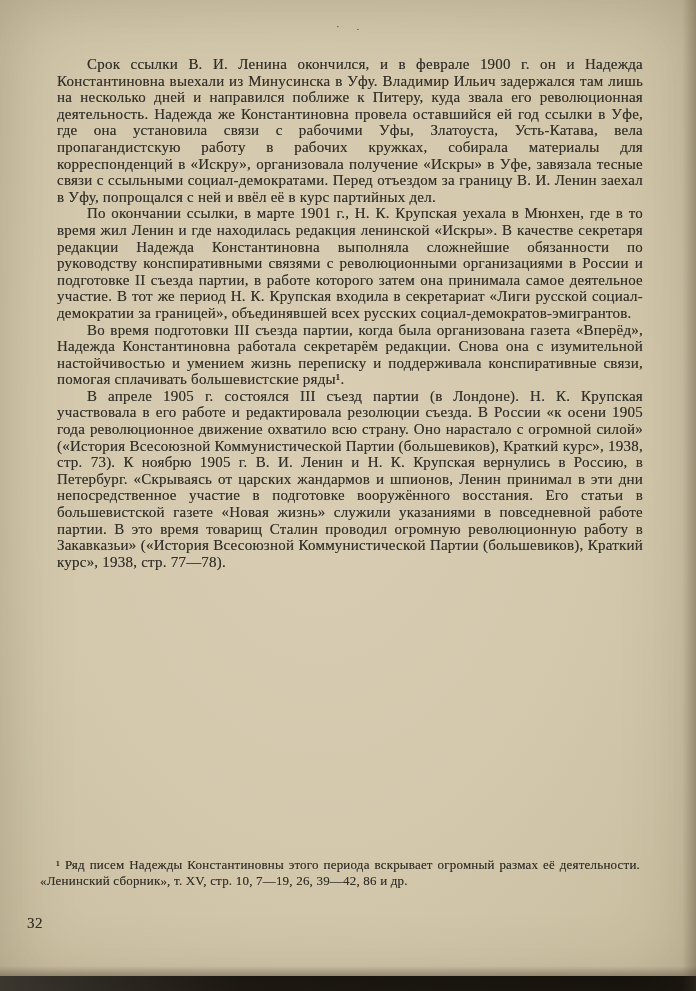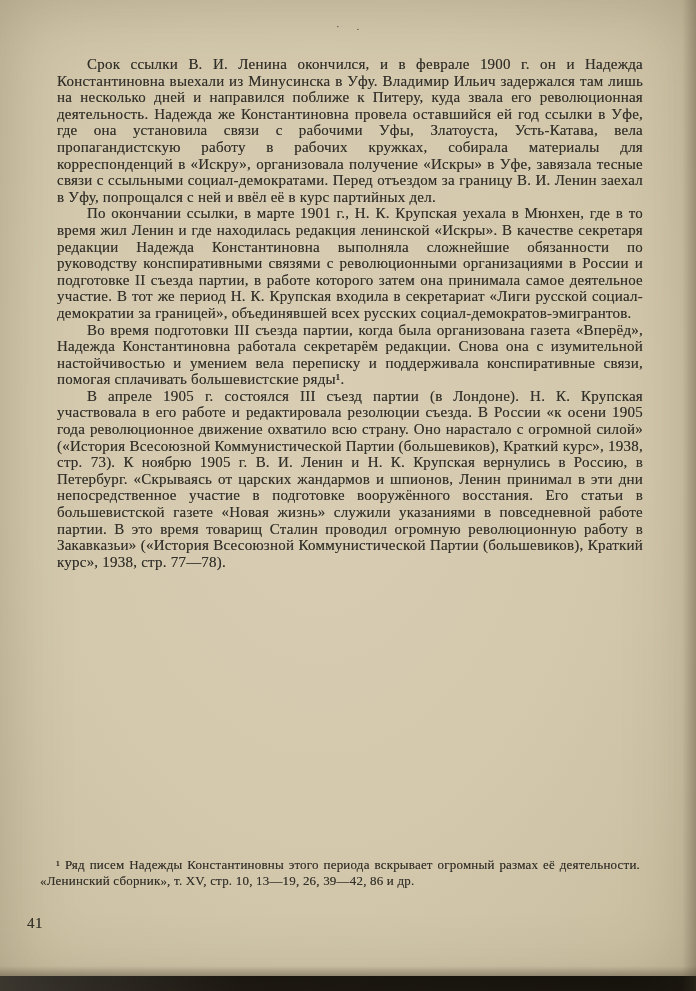--- a/index.html
+++ b/index.html
@@ -92,26 +92,26 @@
 </head>
 <body>
 
 <div class="page">
 
   <div class="top-marks">· .</div>
 
   <div class="text-block">
     <p>Срок ссылки В. И. Ленина окончился, и в феврале 1900 г. он и Надежда Константиновна выехали из Минусинска в Уфу. Владимир Ильич задержался там лишь на несколько дней и направился поближе к Питеру, куда звала его революционная деятельность. Надежда же Константиновна провела оставшийся ей год ссылки в Уфе, где она установила связи с рабочими Уфы, Златоуста, Усть-Катава, вела пропагандистскую работу в рабочих кружках, собирала материалы для корреспонденций в «Искру», организовала получение «Искры» в Уфе, завязала тесные связи с ссыльными социал-демократами. Перед отъездом за границу В. И. Ленин заехал в Уфу, попрощался с ней и ввёл её в курс партийных дел.</p>
     <p>По окончании ссылки, в марте 1901 г., Н. К. Крупская уехала в Мюнхен, где в то время жил Ленин и где находилась редакция ленинской «Искры». В качестве секретаря редакции Надежда Константиновна выполняла сложнейшие обязанности по руководству конспиративными связями с революционными организациями в России и подготовке II съезда партии, в работе которого затем она принимала самое деятельное участие. В тот же период Н. К. Крупская входила в секретариат «Лиги русской социал-демократии за границей», объединявшей всех русских социал-демократов-эмигрантов.</p>
-    <p>Во время подготовки III съезда партии, когда была организована газета «Вперёд», Надежда Константиновна работала секретарём редакции. Снова она с изумительной настойчивостью и умением вела переписку и поддерживала конспиративные связи, помогая сплачивать большевистские ряды¹.</p>
+    <p>Во время подготовки III съезда партии, когда была организована газета «Вперёд», Надежда Константиновна работала секретарём редакции. Снова она с изумительной настойчивостью и умением жизнь переписку и поддерживала конспиративные связи, помогая сплачивать большевистские ряды¹.</p>
     <p>В апреле 1905 г. состоялся III съезд партии (в Лондоне). Н. К. Крупская участвовала в его работе и редактировала резолюции съезда. В России «к осени 1905 года революционное движение охватило всю страну. Оно нарастало с огромной силой» («История Всесоюзной Коммунистической Партии (большевиков), Краткий курс», 1938, стр. 73). К ноябрю 1905 г. В. И. Ленин и Н. К. Крупская вернулись в Россию, в Петербург. «Скрываясь от царских жандармов и шпионов, Ленин принимал в эти дни непосредственное участие в подготовке вооружённого восстания. Его статьи в большевистской газете «Новая жизнь» служили указаниями в повседневной работе партии. В это время товарищ Сталин проводил огромную революционную работу в Закавказьи» («История Всесоюзной Коммунистической Партии (большевиков), Краткий курс», 1938, стр. 77—78).</p>
   </div>
 
-  <div class="footnote">¹ Ряд писем Надежды Константиновны этого периода вскрывает огромный размах её деятельности. «Ленинский сборник», т. XV, стр. 10, 13—19, 26, 39—42, 86 и др.</div>
+  <div class="footnote">¹ Ряд писем Надежды Константиновны этого периода вскрывает огромный размах её деятельности. «Ленинский сборник», т. XV, стр. 10, 7—19, 26, 39—42, 86 и др.</div>
 
-  <div class="page-number">41</div>
+  <div class="page-number">32</div>
 
   <div class="scan-bottom-fade"></div>
   <div class="scan-bottom"></div>
   <div class="edge-right"></div>
   <div class="vignette"></div>
 
 </div>
 
 </body></html>

